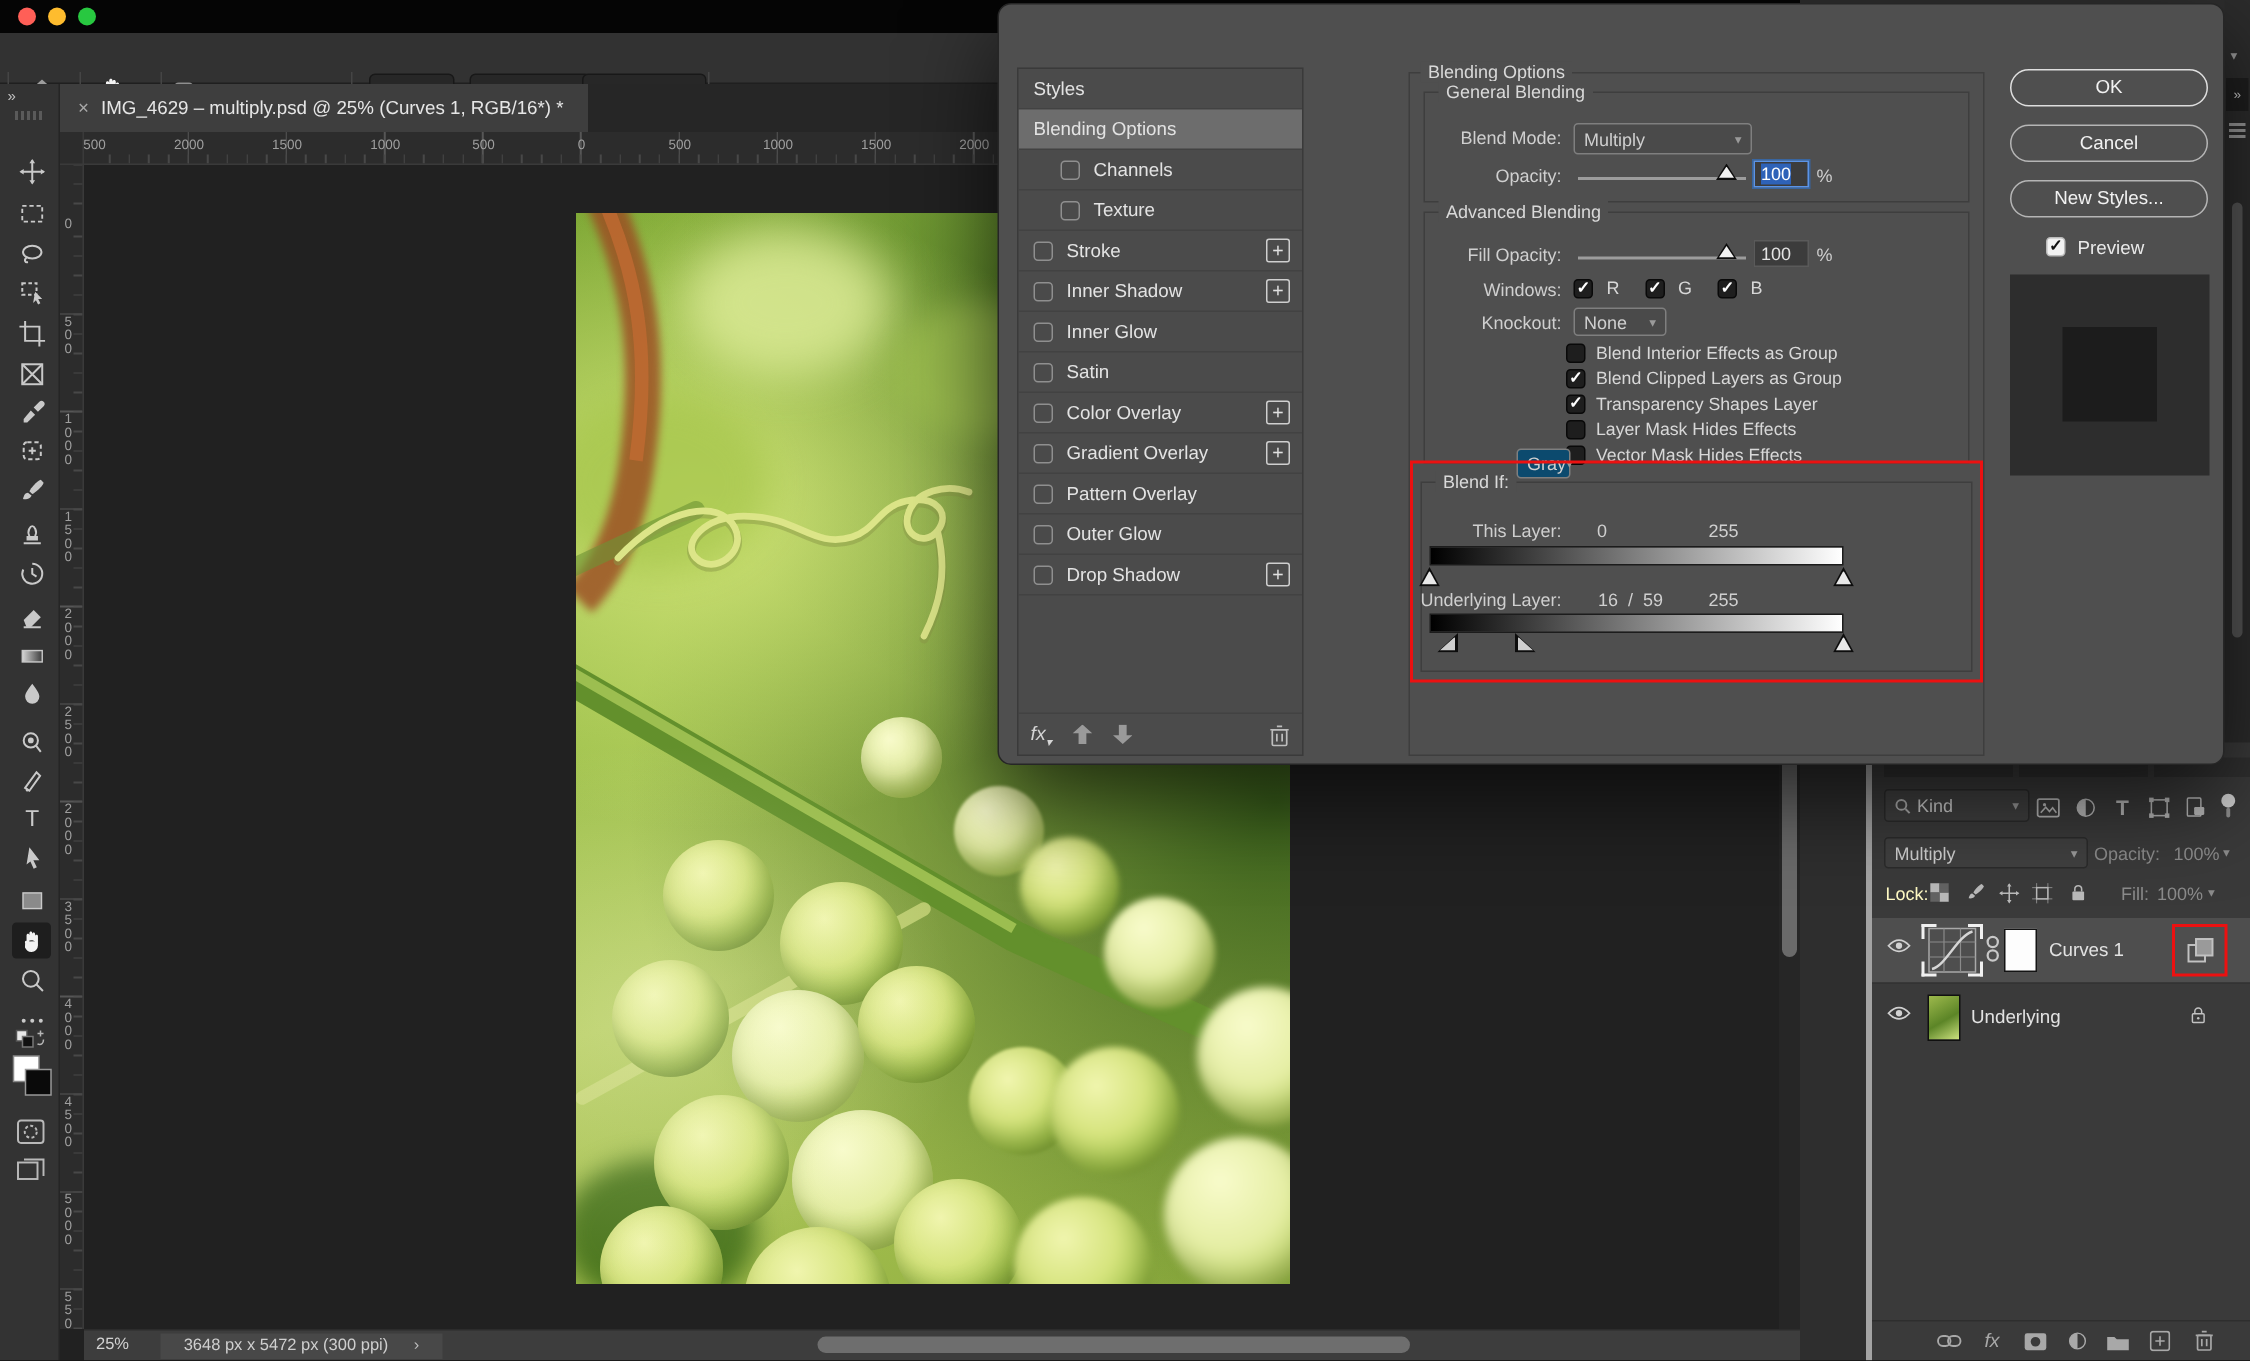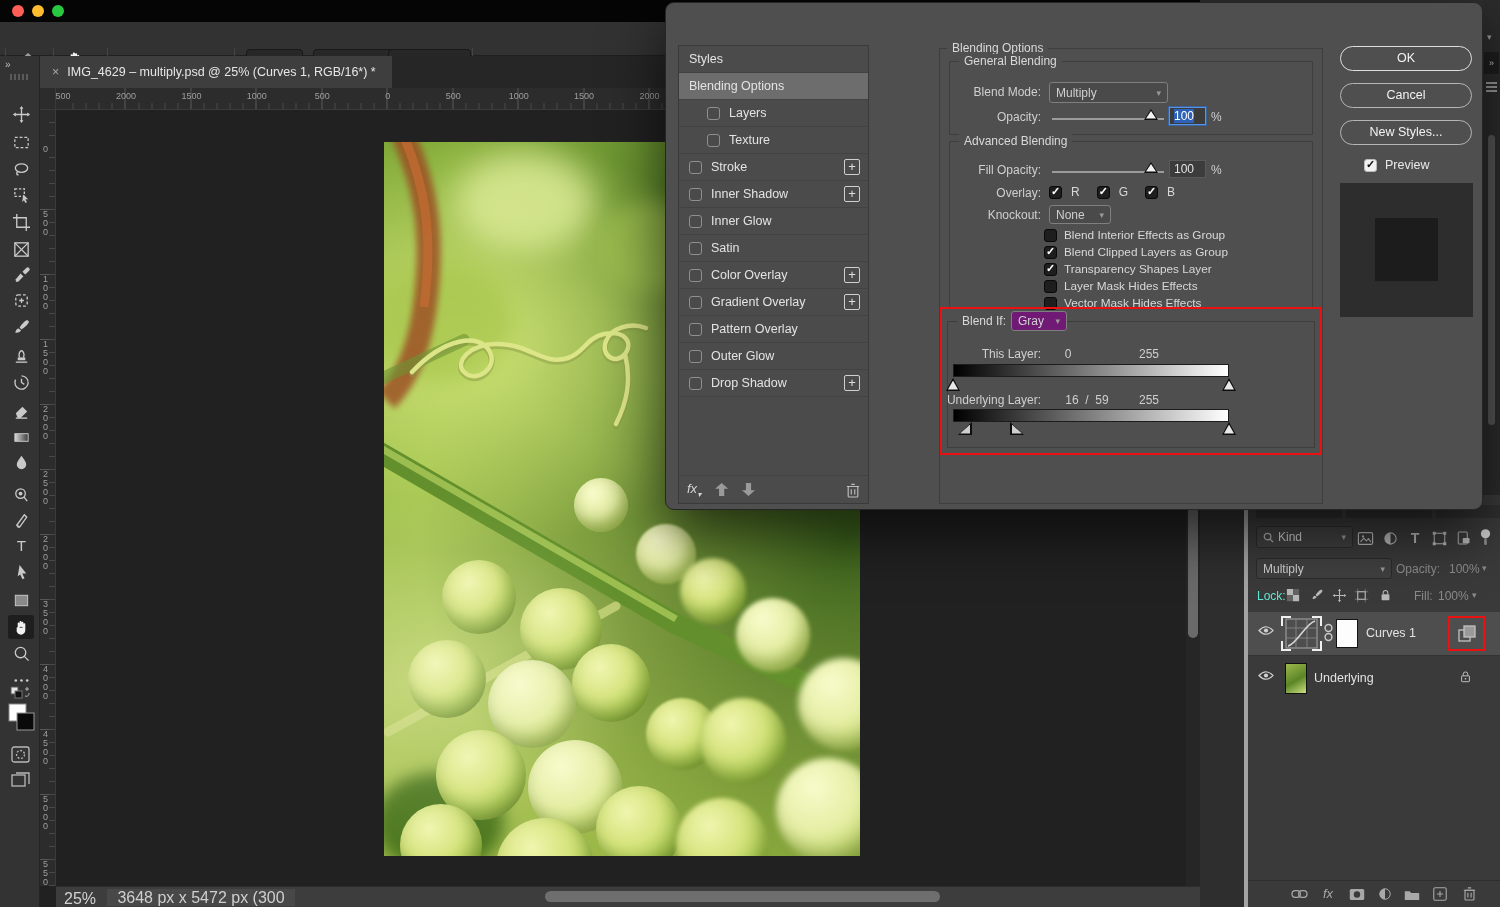--- a/index.html
+++ b/index.html
@@ -41,21 +41,21 @@
     radial-gradient(500px 380px at 85% 12%, rgba(56,98,24,.95), rgba(56,98,24,0) 70%),
     radial-gradient(600px 520px at 98% 55%, rgba(45,85,20,.9), rgba(45,85,20,0) 72%),
     radial-gradient(340px 260px at 55% 6%, rgba(152,192,72,.8), rgba(152,192,72,0) 70%),
     linear-gradient(160deg,#7fa836,#9cbf4a 40%,#b5cc5e 62%,#8fae3e);}
   .blob{position:absolute;border-radius:50%;}
   .gr{position:absolute;border-radius:50%;background:radial-gradient(circle at 36% 30%, #f0f5ae, #d6e47e 40%, #accb52 68%, #82a438 88%, #6f8f30);box-shadow:inset -5px -9px 16px rgba(40,70,10,.35);}
   .gr.bright{background:radial-gradient(circle at 36% 28%, #f8fbcb, #e5eea4 45%, #c4d96c 75%, #9ab949);}
   #vscroll-track{left:1186px;top:110px;width:14px;height:776px;background:#262626;}
   #vscroll-thumb{left:1188px;top:112px;width:10px;height:526px;background:#6a6a6a;border-radius:5px;}
   
-  #statusbar{left:56px;top:886px;width:1144px;height:21px;background:#3d3d3d;border-top:1px solid #2c2c2c;color:#d2d2d2;font-size:16px;}
+  #statusbar{left:56px;top:886px;width:1144px;height:21px;background:#3d3d3d;border-top:1px solid #2c2c2c;color:#d2d2d2;font-size:11px;}
   #docinfo{left:51px;top:2px;width:188px;height:17px;background:#484848;text-align:center;line-height:17px;color:#cfcfcf;}
   #hscroll-thumb{left:489px;top:4px;width:395px;height:11px;background:#6e6e6e;border-radius:6px;}
   
   #dockgap{left:1200px;top:0;width:300px;height:907px;background:#2e2e2e;}
   #rightstrip{left:1483px;top:0;width:17px;height:495px;background:#2c2c2c;color:#9a9a9a;}
   #panel{left:1244px;top:495px;width:256px;height:412px;background:#3a3a3a;border-left:4px solid #a3a3a3;color:#e2e2e2;font-size:12.5px;}
   .stub{position:absolute;top:10px;height:13px;background:#303030;border-radius:3px 3px 0 0;}
   .psel{background:#404040;border:1px solid #2b2b2b;border-radius:3px;color:#cfcfcf;font-size:12px;position:absolute;display:flex;align-items:center;padding:0 6px;}
   .chev{margin-left:auto;font-size:9px;color:#9a9a9a;}
   .dim{color:#8b8b8b;font-size:12px;position:absolute;}
@@ -441,21 +441,21 @@
       </div>
 
     <div class="psel" style="left:8px;top:63px;width:136px;height:21px">
       <span>Multiply</span>
         <span class="chev">▾</span>
     </div>
     <span class="dim" style="left:148px;top:67px">Opacity:</span>
     <span class="dim" style="left:201px;top:67px">100%</span>
     <span class="dim" style="left:234px;top:68px;font-size:9px">▾</span>
 
-    <span class="abs" style="left:9px;top:94px;color:#5eead4;font-size:12px">Lock:</span>
+    <span class="abs" style="left:9px;top:94px;color:#fef9c3;font-size:12px">Lock:</span>
     <div class="pico" style="left:36px;top:91px">
         <svg width="14" height="14" viewBox="0 0 16 16">
           <path d="M1 1h7v7H1zM8 8h7v7H8z" fill="#b9b9b9"></path>
           <path d="M8 1h7v7H8zM1 8h7v7H1z" fill="#636363"></path>
         </svg>
       </div>
     <div class="pico" style="left:60px;top:91px">
         <svg width="14" height="14" viewBox="0 0 20 20">
           <path d="M16 2c-3 1-7 6-8 8l2 2c2-1 7-5 8-8z" fill="#b9b9b9"></path>
           <path d="M7 11c-2 0-3 2-3.5 4.5C6 16 9 15 9.5 13z" fill="#b9b9b9"></path>
@@ -582,21 +582,21 @@
     <div class="abs" id="styleslist">
       <div id="styles-rows">
           <div class="sl-row">
             <span>Styles</span>
           </div>
           <div class="sl-row sel">
             <span>Blending Options</span>
           </div>
           <div class="sl-row ind">
             <span class="cb"></span>
-            <span>Layers</span>
+            <span>Channels</span>
           </div>
           <div class="sl-row ind">
             <span class="cb"></span>
             <span>Texture</span>
           </div>
           <div class="sl-row">
             <span class="cb"></span>
             <span>Stroke</span>
             <span class="addbtn">+</span>
           </div>
@@ -669,21 +669,21 @@
     <span class="lbl" style="left:545px;top:107px;width:14px;text-align:left">%</span>
 
     
     <div class="fs" style="left:283px;top:138px;width:364px;height:168px"></div>
     <span class="legend" style="left:293px;top:131px">Advanced Blending</span>
     <span class="lbl" style="left:287px;top:160px;width:88px">Fill Opacity:</span>
     <div class="track" style="left:386px;top:168px;width:112px"></div>
     <div class="tri" style="left:478px;top:159px"></div>
     <div class="field" style="left:503px;top:157px"><span>100</span></div>
     <span class="lbl" style="left:545px;top:160px;width:14px;text-align:left">%</span>
-    <span class="lbl" style="left:287px;top:183px;width:88px">Overlay:</span>
+    <span class="lbl" style="left:287px;top:183px;width:88px">Windows:</span>
     <div class="abs" id="channels-row" style="left:383px;top:182px;display:flex;gap:9px;align-items:center;color:#d8d8d8;font-size:12px">
         <span class="cb dark on"></span>
         <span style="margin-right: 8px;">R</span>
         <span class="cb dark on"></span>
         <span style="margin-right: 8px;">G</span>
         <span class="cb dark on"></span>
         <span style="margin-right: 8px;">B</span>
       </div>
     <span class="lbl" style="left:287px;top:205px;width:88px">Knockout:</span>
     <div class="psel" style="left:383px;top:202px;width:62px;height:19px;background:#4a4a4a;border-color:#7f7f7f">
@@ -709,21 +709,21 @@
         </div>
         <div class="optrow">
           <span class="cb dark"></span>
           <span>Vector Mask Hides Effects</span>
         </div>
       </div>
 
     
     <div class="fs" style="left:281px;top:318px;width:368px;height:127px"></div>
     <span class="legend" style="left:291px;top:311px">Blend If:</span>
-    <div class="psel" style="left:345px;top:308px;width:56px;height:20px;background:#701a75;border-color:#7f7f7f">
+    <div class="psel" style="left:345px;top:296px;width:36px;height:20px;background:#0c4a6e;border-color:#7f7f7f">
       <span>Gray</span>
         <span class="chev">▾</span>
     </div>
     <span class="lbl" style="left:285px;top:344px;width:90px">This Layer:</span>
     <span class="lbl" style="left:392px;top:344px;width:20px;text-align:center">0</span>
     <span class="lbl" style="left:468px;top:344px;width:30px;text-align:center">255</span>
     <div class="gbar" style="left:287px;top:361px"></div>
     <div class="bthumb" style="left:280px;top:375px"></div>
     <div class="bthumb" style="left:556px;top:375px"></div>
     <span class="lbl" style="left:250px;top:390px;width:125px">Underlying Layer:</span>

